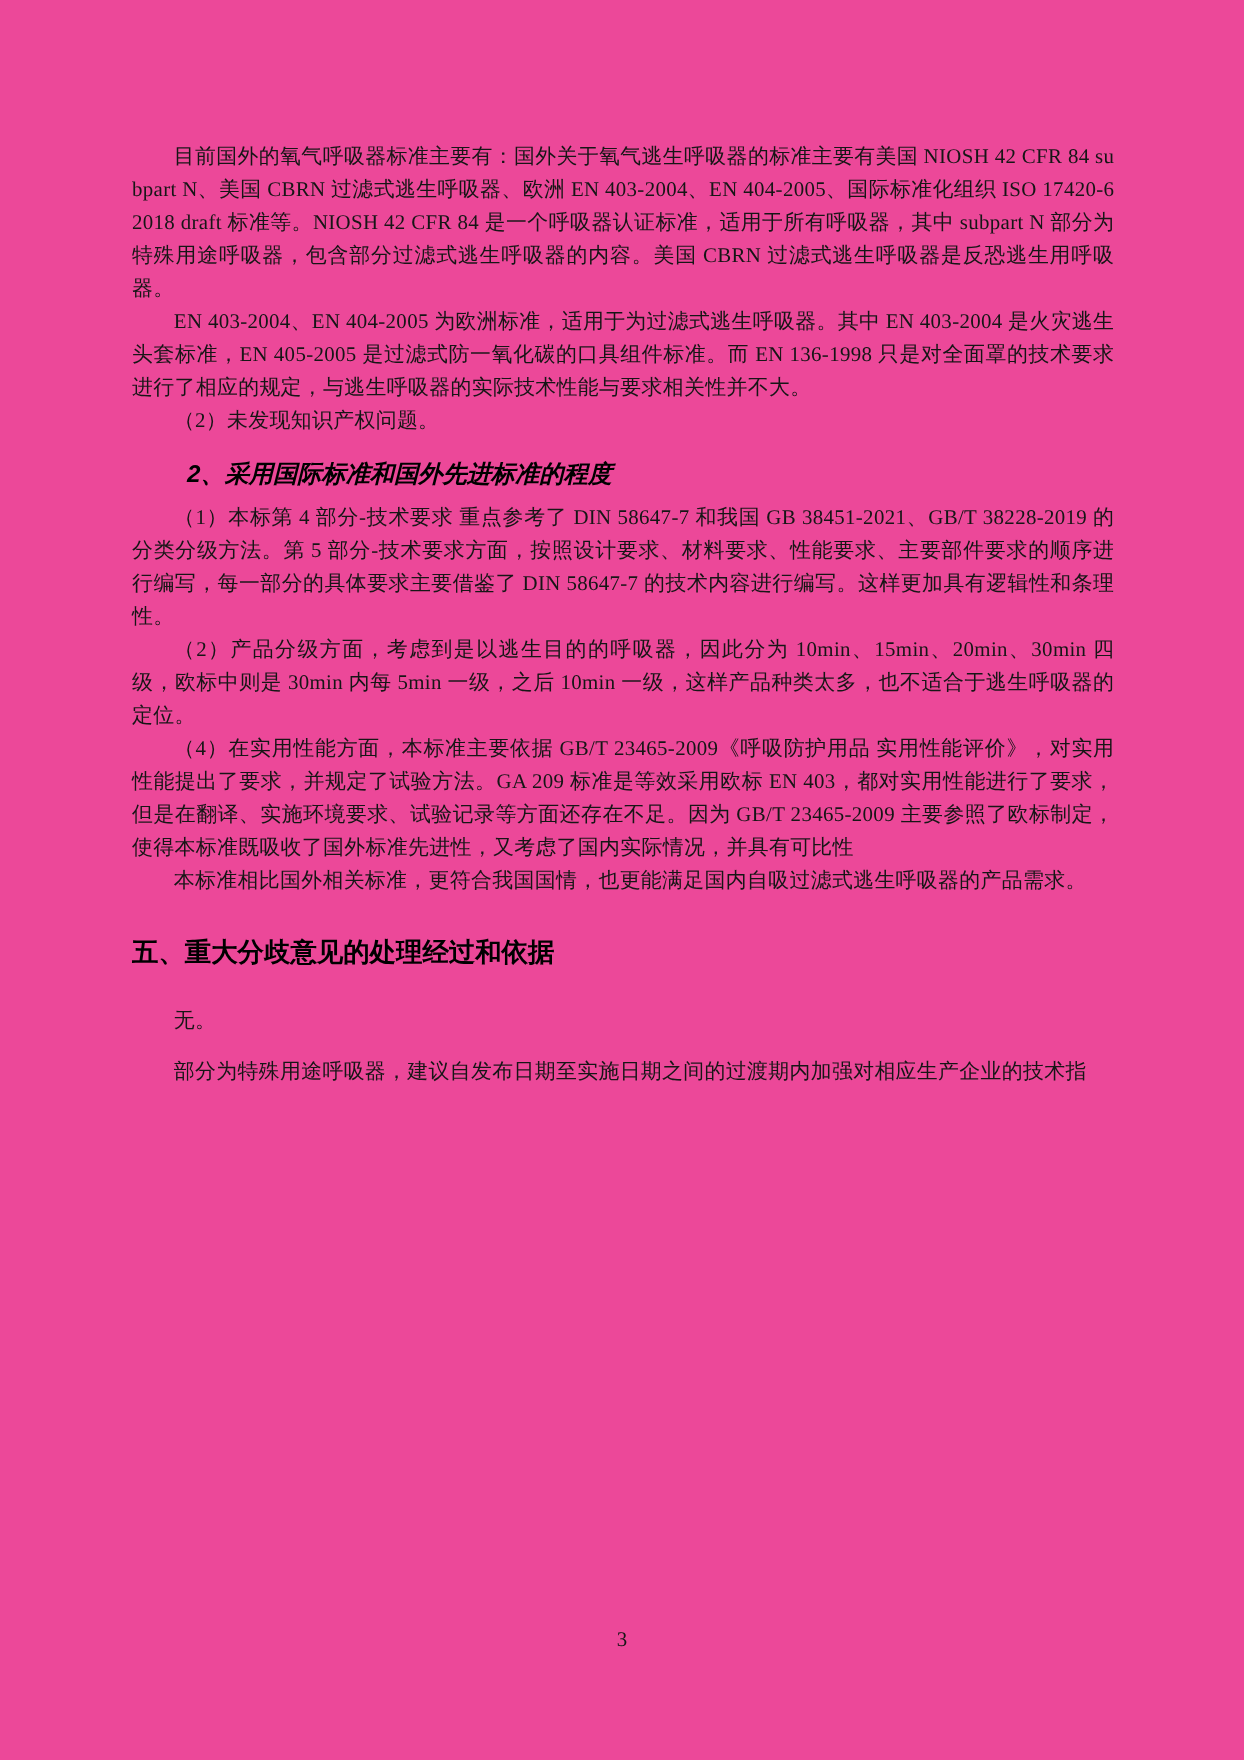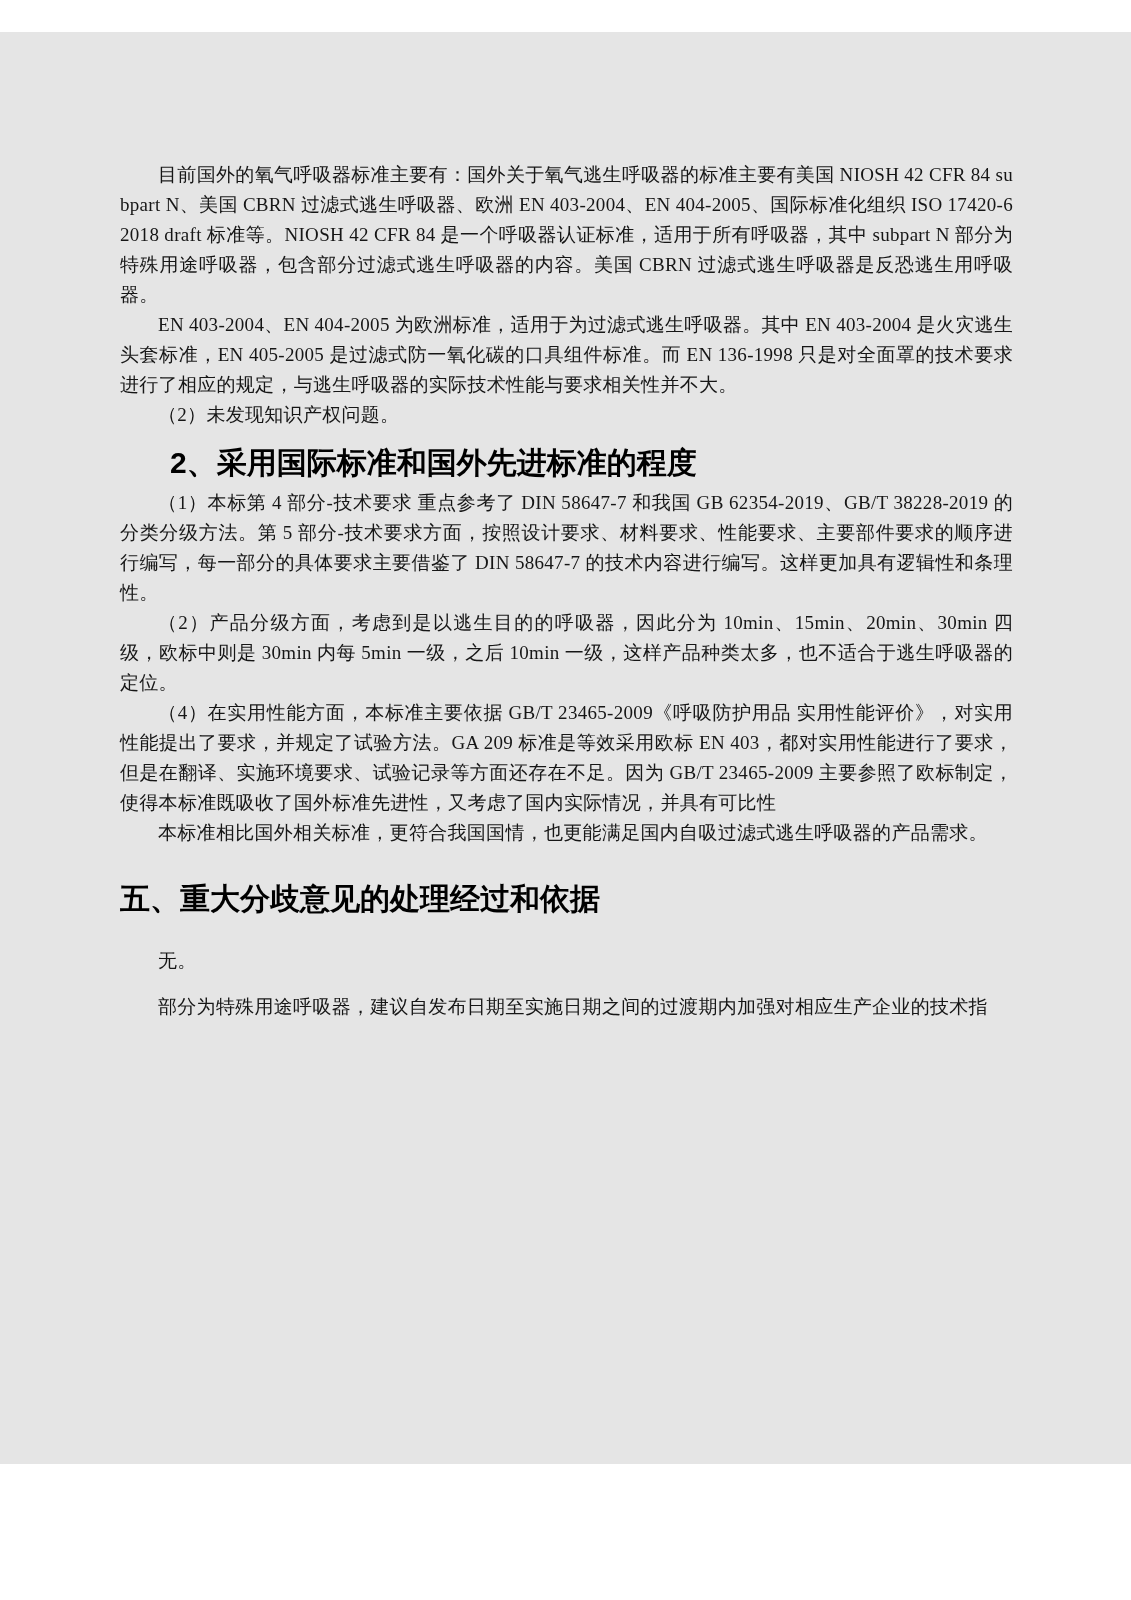--- a/index.html
+++ b/index.html
@@ -3,26 +3,25 @@
 <meta charset="utf-8">
 <style>
   html, body {
     margin: 0;
     padding: 0;
     background: #ffffff;
   }
   .page {
     position: relative;
     width: 1131px;
-    height: 1432px;
-    background: #e5e5e5;
+    height: 1600px;
+    background: #ec4899;
     overflow: hidden;
     font-family: "Liberation Serif", "DejaVu Serif", serif;
     color: #161616;
-    margin-top: 32px;
   }
   .content {
     position: absolute;
     left: 120px;
     top: 128px;
     width: 893px;
   }
   .body-para {
     margin: 0;
     font-size: 19px;
@@ -31,29 +30,30 @@
     text-justify: inter-ideograph;
     text-indent: 2em;
     letter-spacing: 0.3px;
     word-break: break-all;
   }
   .heading-sub {
     margin: 14px 0 6px 0;
     padding-left: 50px;
     font-family: "Liberation Sans", "DejaVu Sans", sans-serif;
     font-weight: bold;
-    font-size: 30px;
+    font-size: 22px;
     line-height: 38px;
     color: #000000;
+    font-style: italic;
   }
   .heading-major {
     margin: 30px 0 0 0;
     font-family: "Liberation Sans", "DejaVu Sans", sans-serif;
     font-weight: bold;
-    font-size: 30px;
+    font-size: 24px;
     line-height: 42px;
     text-align: justify;
     text-justify: inter-ideograph;
     color: #000000;
     word-break: break-all;
   }
   .para-none {
     margin: 26px 0 0 0;
   }
   .para-final {
@@ -76,21 +76,21 @@
 </style>
 </head>
 <body>
 
 <div class="page">
   <div class="content">
     <p class="body-para">目前国外的氧气呼吸器标准主要有：国外关于氧气逃生呼吸器的标准主要有美国 NIOSH 42 CFR 84 subpart N、美国 CBRN 过滤式逃生呼吸器、欧洲 EN 403-2004、EN 404-2005、国际标准化组织 ISO 17420-6 2018 draft 标准等。NIOSH 42 CFR 84 是一个呼吸器认证标准，适用于所有呼吸器，其中 subpart N 部分为特殊用途呼吸器，包含部分过滤式逃生呼吸器的内容。美国 CBRN 过滤式逃生呼吸器是反恐逃生用呼吸器。</p>
     <p class="body-para">EN 403-2004、EN 404-2005 为欧洲标准，适用于为过滤式逃生呼吸器。其中 EN 403-2004 是火灾逃生头套标准，EN 405-2005 是过滤式防一氧化碳的口具组件标准。而 EN 136-1998 只是对全面罩的技术要求进行了相应的规定，与逃生呼吸器的实际技术性能与要求相关性并不大。</p>
     <p class="body-para">（2）未发现知识产权问题。</p>
     <h3 class="heading-sub">2、采用国际标准和国外先进标准的程度</h3>
-    <p class="body-para">（1）本标第 4 部分-技术要求 重点参考了 DIN 58647-7 和我国 GB 62354-2019、GB/T 38228-2019 的分类分级方法。第 5 部分-技术要求方面，按照设计要求、材料要求、性能要求、主要部件要求的顺序进行编写，每一部分的具体要求主要借鉴了 DIN 58647-7 的技术内容进行编写。这样更加具有逻辑性和条理性。</p>
+    <p class="body-para">（1）本标第 4 部分-技术要求 重点参考了 DIN 58647-7 和我国 GB 38451-2021、GB/T 38228-2019 的分类分级方法。第 5 部分-技术要求方面，按照设计要求、材料要求、性能要求、主要部件要求的顺序进行编写，每一部分的具体要求主要借鉴了 DIN 58647-7 的技术内容进行编写。这样更加具有逻辑性和条理性。</p>
     <p class="body-para">（2）产品分级方面，考虑到是以逃生目的的呼吸器，因此分为 10min、15min、20min、30min 四级，欧标中则是 30min 内每 5min 一级，之后 10min 一级，这样产品种类太多，也不适合于逃生呼吸器的定位。</p>
     <p class="body-para">（4）在实用性能方面，本标准主要依据 GB/T 23465-2009《呼吸防护用品 实用性能评价》，对实用性能提出了要求，并规定了试验方法。GA 209 标准是等效采用欧标 EN 403，都对实用性能进行了要求，但是在翻译、实施环境要求、试验记录等方面还存在不足。因为 GB/T 23465-2009 主要参照了欧标制定，使得本标准既吸收了国外标准先进性，又考虑了国内实际情况，并具有可比性</p>
     <p class="body-para">本标准相比国外相关标准，更符合我国国情，也更能满足国内自吸过滤式逃生呼吸器的产品需求。</p>
     <h2 class="heading-major">五、重大分歧意见的处理经过和依据</h2>
     <p class="body-para para-none">无。</p>
     <p class="body-para para-final">部分为特殊用途呼吸器，建议自发布日期至实施日期之间的过渡期内加强对相应生产企业的技术指</p>
   </div>
   <div class="page-footer">3</div>
 </div>
 

